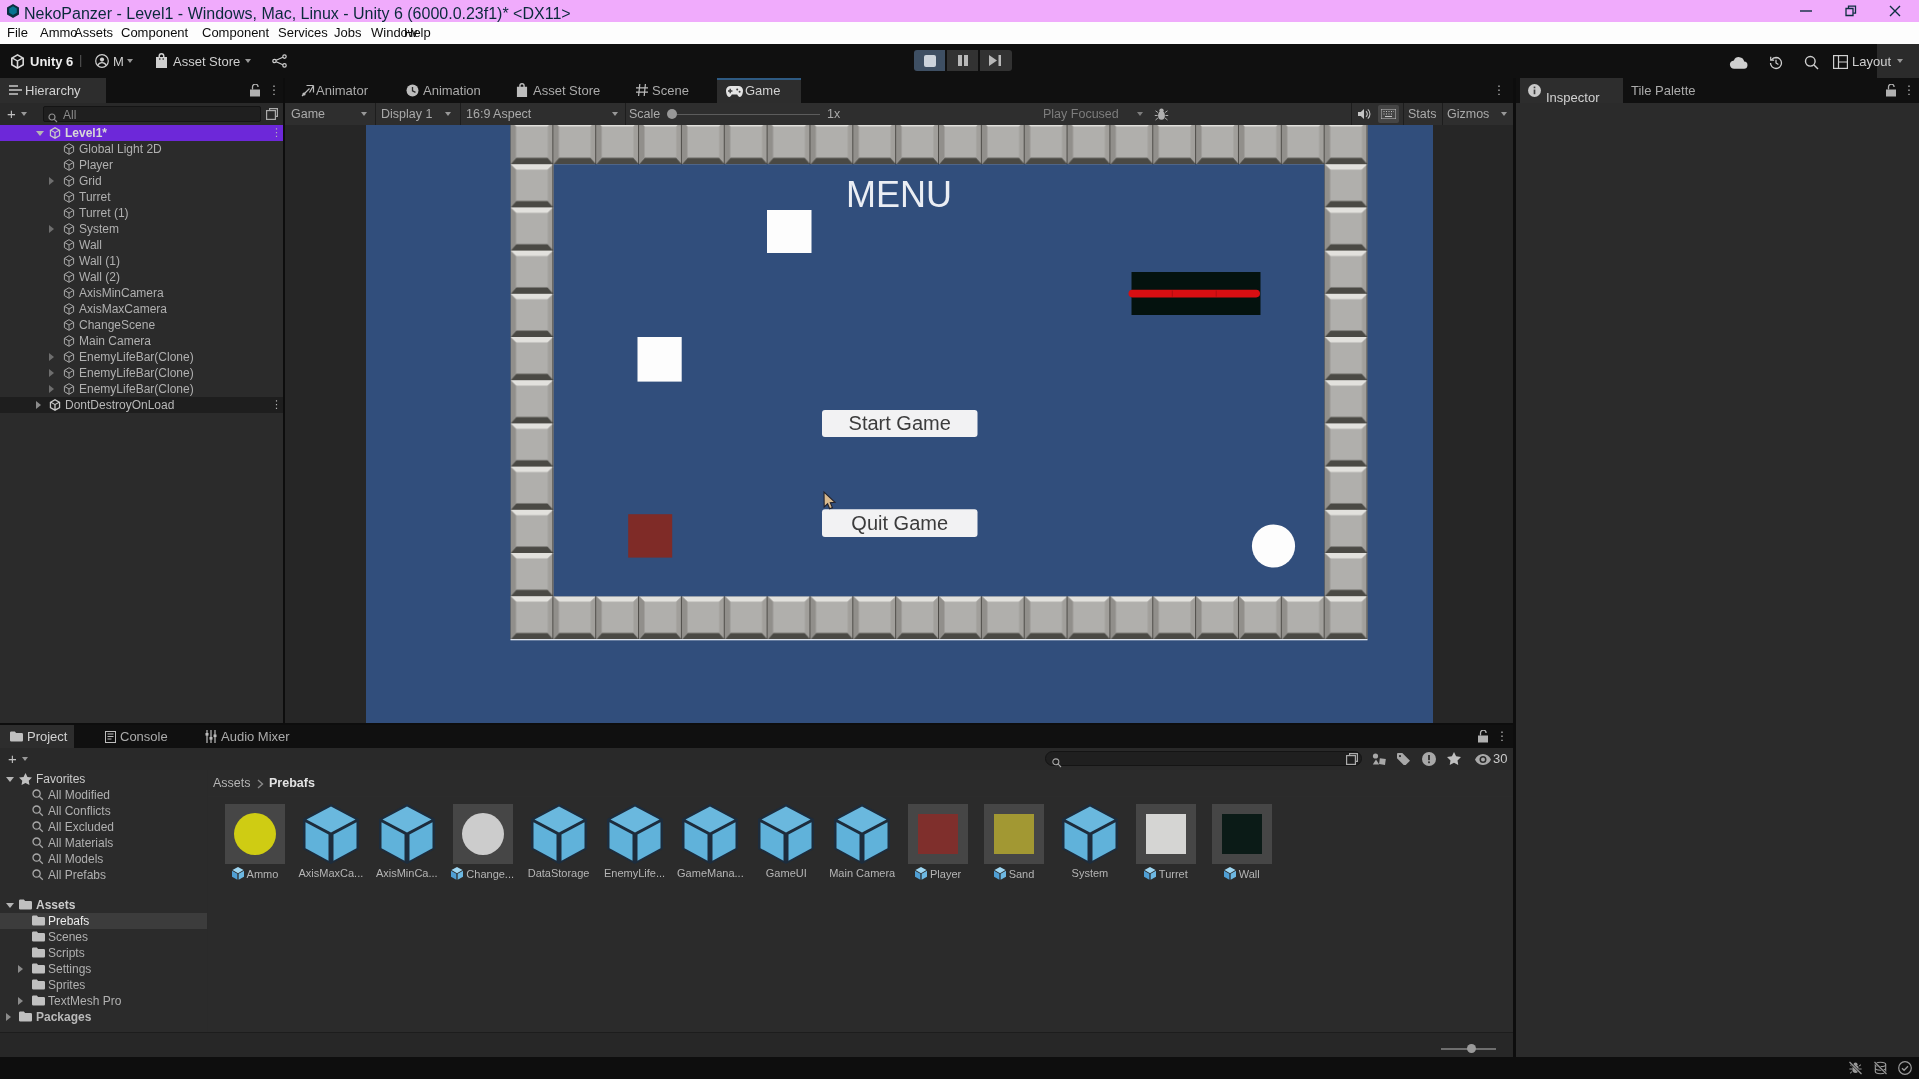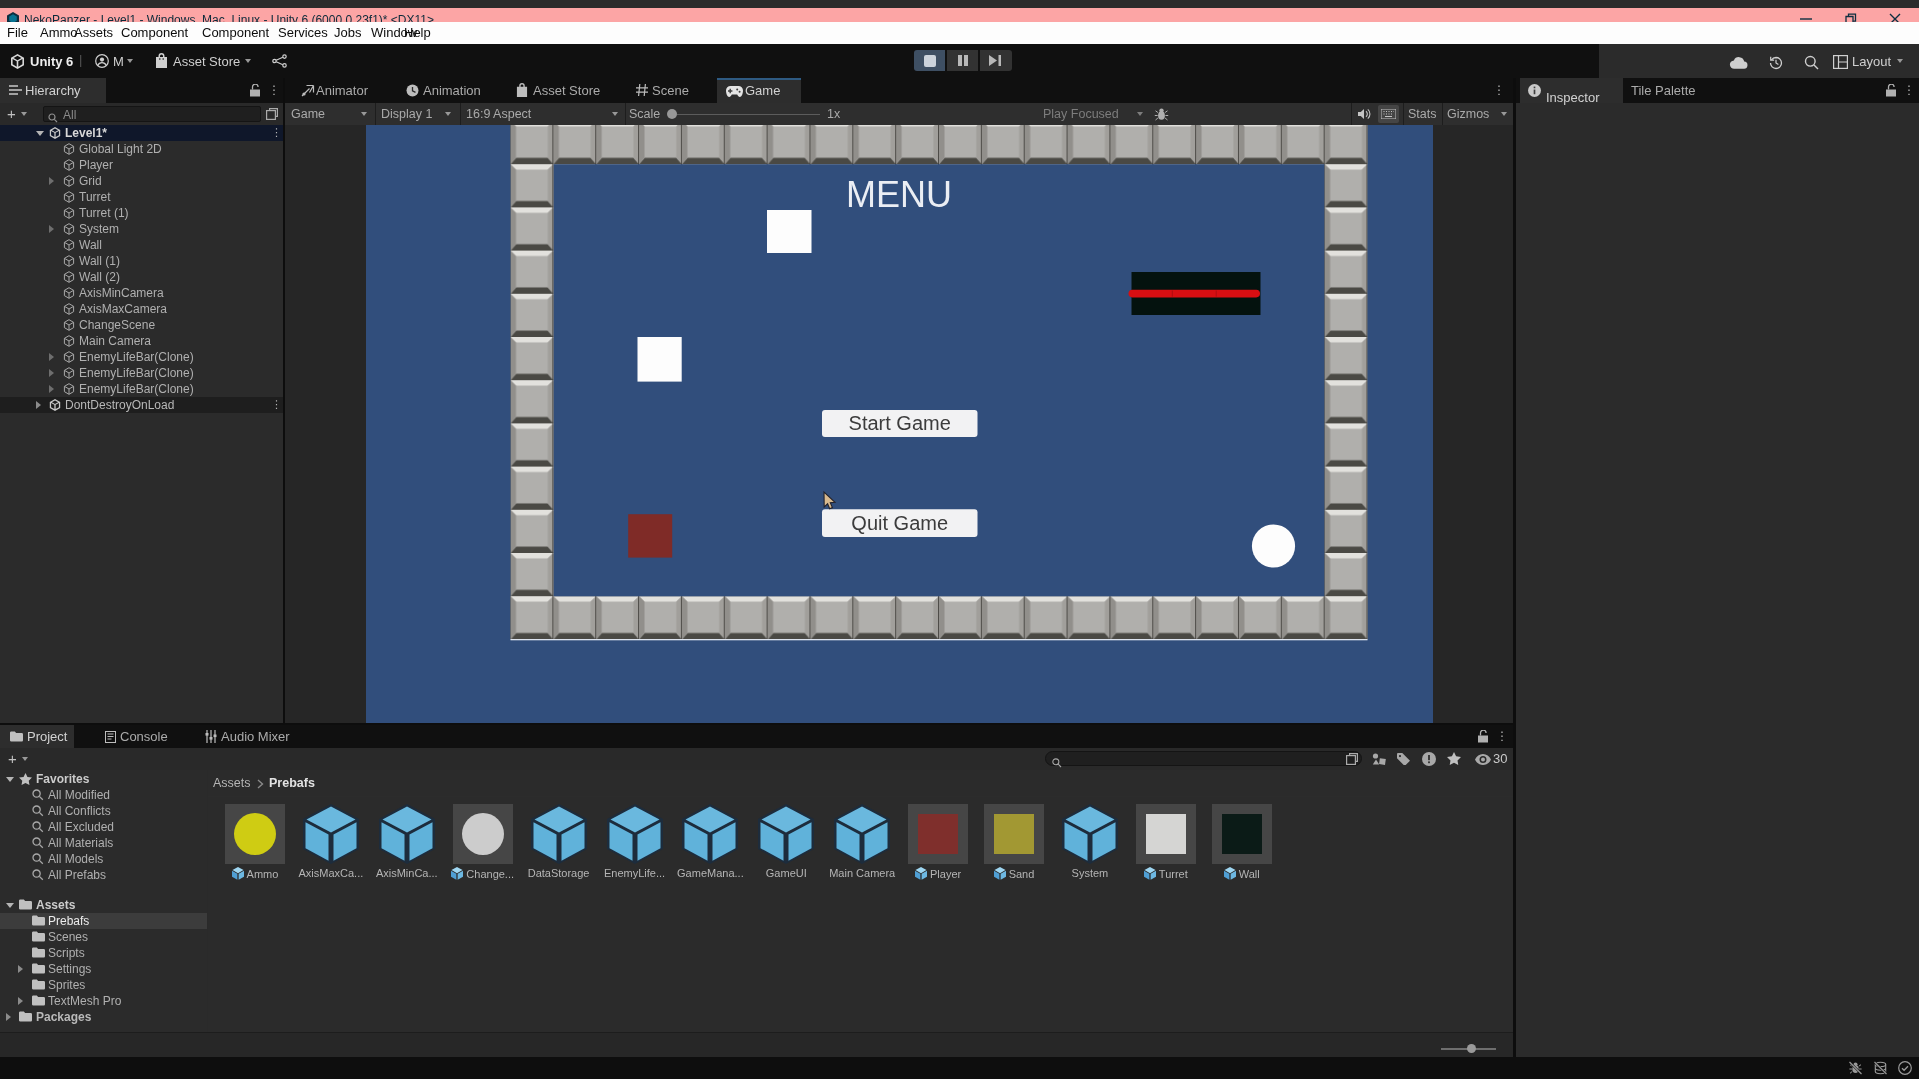--- a/index.html
+++ b/index.html
@@ -1,25 +1,25 @@
 <!DOCTYPE html>
 <html><head>
 <meta charset="utf-8">
 <style>
 *{box-sizing:border-box;margin:0;padding:0}
 html,body{width:1919px;height:1079px;overflow:hidden}
 body{position:relative;background:#2b2b2b;font-family:"Liberation Sans",sans-serif;-webkit-font-smoothing:antialiased}
 .abs{position:absolute}
 .ico{display:inline-block;vertical-align:middle}
 
-#titlebar{left:0;top:8px;width:1919px;height:22px;background:#fca5a5;color:#0a2a3a;font-size:12px}
+#titlebar{left:0;top:0;width:1919px;height:22px;background:#f0abfc;color:#0a2a3a;font-size:16px}
 #titlebar .ttext{left:24px;color:#0a2a3a}
 #menubar{left:0;top:22px;width:1919px;height:22px;background:#fdfdfd;color:#0c0c0c;font-size:13px}
 #menubar span{position:absolute;top:3px}
-#toolbar{left:0;top:44px;width:1599px;height:34px;background:#101010;color:#cfcfcf;font-size:13px}
+#toolbar{left:0;top:44px;width:1877px;height:34px;background:#101010;color:#cfcfcf;font-size:13px}
 
 .tabstrip{background:#101010;height:25px}
 .tab{position:absolute;top:0;height:25px;font-size:13px;color:#ababab}
 .tab.active{background:#2d2d2d;color:#d2d2d2}
 .row2{background:#292929}
 .panel{background:#2b2b2b}
 .vline{background:#161616}
 .treelabel{position:absolute;font-size:12px;color:#b0b0b0;white-space:nowrap}
 
 .hrow{position:absolute;left:0;width:285px;height:16px}
@@ -197,21 +197,21 @@
       <span style="position:absolute;left:19px;top:1px;font-size:12px;color:#8a8a8a">All</span>
     </div>
     <svg class="abs" style="left:266px;top:5px" width="12" height="12" viewBox="0 0 12 12">
         <g fill="none" stroke="#aaa" stroke-width="1.2">
           <rect x=".6" y="2.6" width="8.8" height="8.8"></rect>
           <path d="M3.6 2.6V.6h7.8v7.8h-2"></path>
         </g>
       </svg>
   </div>
   <div class="abs panel" id="htree" style="left:0;top:47px;width:285px;height:598px">
-    <div class="hrow" style="top:0;background:#0f172a">
+    <div class="hrow" style="top:0;background:#6d28d9">
       <div class="darrow" style="left:36px"></div>
       <svg class="abs" style="left:49px;top:2px" width="12" height="12">
           <use href="#ulogo"></use>
         </svg>
       <div class="treelabel" style="left:65px;top:1px;font-weight:bold;color:#d8d8d8">Level1*</div>
       <div class="abs dots3" style="left:271px;top:1px;font-size:11px;line-height:13px;color:#b5b5b5">⋮</div>
     </div>
     <div class="hrow" style="top:16px">
         <svg class="abs" style="left:63px;top:2px" width="12" height="12">
           <use href="#gocube"></use>
@@ -507,21 +507,21 @@
         <circle cx="8" cy="5.5" r="2" fill="#a8a8a8"></circle>
       </svg>
     <div class="abs" style="left:1493px;top:3px;font-size:13px;color:#c9c9c9">30</div>
   </div>
   <div class="abs" id="ptree" style="left:0;top:45px;width:207px;height:262px;font-size:12px;color:#b0b0b0">
     <div class="abs" style="left:0;top:1px;width:207px;height:16px">
         <span style="position:absolute;left:6px;top:6px;width:0;height:0;border-top:5px solid #b5b5b5;border-left:4px solid transparent;border-right:4px solid transparent"></span>
         <svg style="position:absolute;left:19px;top:2px" width="13" height="12" viewBox="0 0 14 13">
           <use href="#star"></use>
         </svg>
-        <span style="position:absolute;left:36px;top:1px;font-weight:bold;color:#cccccc">Favorites</span>
+        <span style="position:absolute;left:36px;top:1px;font-weight:normal;color:#cccccc">Favorites</span>
       </div>
     <div class="abs" style="left:0;top:17px;width:207px;height:16px">
         <svg style="position:absolute;left:32px;top:2px" width="12" height="12" viewBox="0 0 12 12">
           <use href="#mag"></use>
         </svg>
         <span style="position:absolute;left:48px;top:1px">All Modified</span>
       </div>
     <div class="abs" style="left:0;top:33px;width:207px;height:16px">
         <svg style="position:absolute;left:32px;top:2px" width="12" height="12" viewBox="0 0 12 12">
           <use href="#mag"></use>

